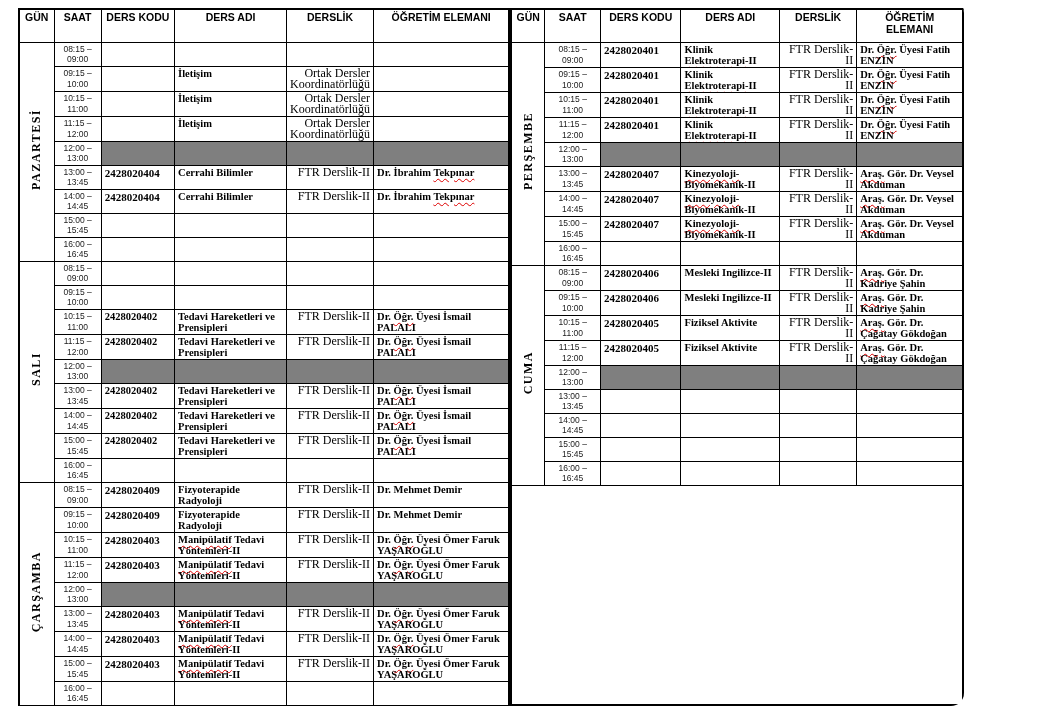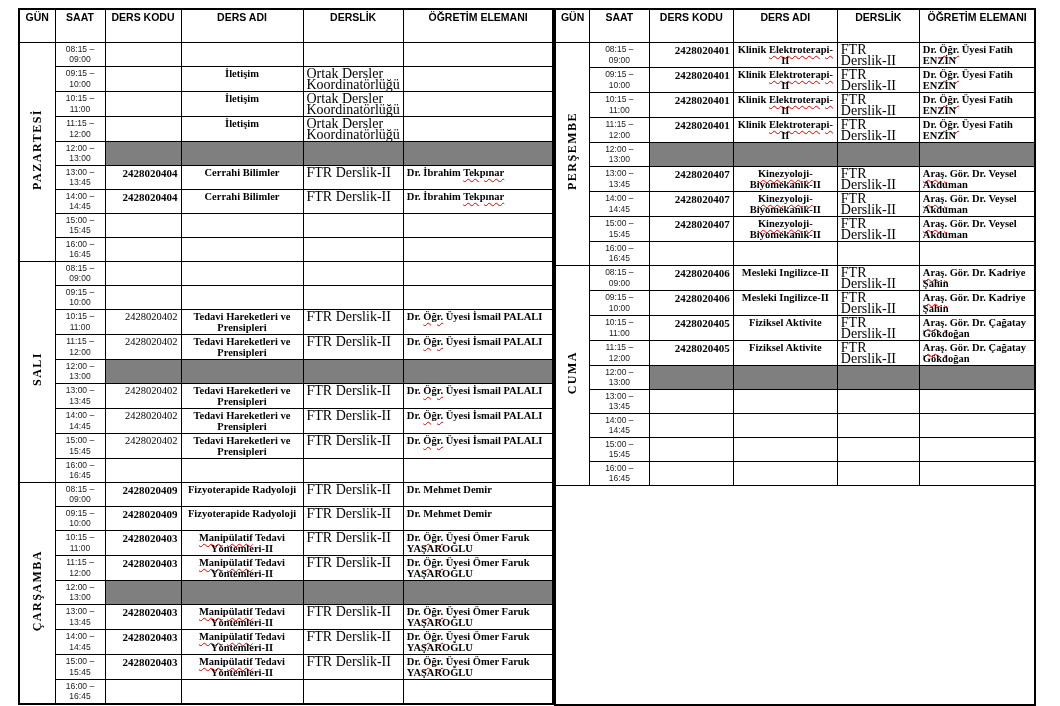--- a/index.html
+++ b/index.html
@@ -1,39 +1,39 @@
 <!DOCTYPE html>
 <html style="--lunch: #7f7f7f; --squig: #dd0000; --bord: #000000;"><head>
 <meta charset="utf-8">
 <style>
   :root{
     --lunch:#7f7f7f;
     --squig:#dd0000;
     --bord:#000000;
   }
   html,body{margin:0;padding:0;background:#ffffff;}
-  .page{position:relative;width:1060px;height:706px;background:#ffffff;overflow:hidden;
+  .page{position:relative;width:964px;height:706px;background:#ffffff;overflow:hidden;
         font-family:"Liberation Serif","DejaVu Serif",serif;color:#000;border-radius:13px;}
   .tables{position:absolute;left:18px;top:8px;display:flex;align-items:flex-start;}
   table.schedule{border-collapse:collapse;table-layout:fixed;border:2px solid var(--bord);}
   table.schedule td,table.schedule th{border:1px solid var(--bord);overflow:hidden;padding:1px 3px;}
   tr.head{height:33px;}
   tr.slot{height:24px;}
   th.colhead{font-family:"Liberation Sans","DejaVu Sans",sans-serif;font-weight:bold;font-size:10.5px;
              text-align:center;vertical-align:top;padding-top:5px;}
   th.gun{vertical-align:middle;text-align:center;background:#fff;font-weight:bold;}
   .vtext{display:inline-block;writing-mode:vertical-rl;transform:rotate(180deg);white-space:nowrap;
          font-family:"Liberation Serif","DejaVu Serif",serif;font-weight:bold;font-size:12px;letter-spacing:1.5px;}
   td.saat{font-family:"Liberation Sans","DejaVu Sans",sans-serif;font-size:8.5px;line-height:10.5px;
           vertical-align:middle;text-align:center;padding-left:5px;color:#1a1a1a;}
   td.saat span{display:block;}
-  td.code{font-weight:bold;font-size:11px;line-height:12px;text-align:right;vertical-align:top;padding-top:2px;}
-  td.code.reg{font-weight:normal;font-size:10.5px;}
-  td.cname{font-weight:bold;font-size:10.5px;line-height:11px;text-align:center;vertical-align:top;}
-  td.room{font-size:14px;line-height:11px;text-align:left;vertical-align:top;font-family:Liberation Serif, serif;}
+  td.code{font-weight:bold;font-size:11px;line-height:12px;text-align:left;vertical-align:top;padding-top:2px;}
+  td.code.reg{font-weight:bold;font-size:10.5px;}
+  td.cname{font-weight:bold;font-size:10.5px;line-height:11px;text-align:left;vertical-align:top;}
+  td.room{font-size:12px;line-height:11px;text-align:right;vertical-align:top;font-family:Liberation Serif, serif;}
   td.instr{font-size:10.5px;line-height:11px;text-align:left;vertical-align:top;font-weight:bold;}
   td.lunch{background:var(--lunch);}
   td.emptyblock{height:216px;background:#fff;}
   .sq{text-decoration-line:underline;text-decoration-style:wavy;text-decoration-color:var(--squig);
       text-decoration-thickness:1px;text-underline-offset:2px;}
   
   table.left  col.c0{width:36px} table.left  col.c1{width:50px} table.left  col.c2{width:76px}
   table.left  col.c3{width:122px}table.left  col.c4{width:87px} table.left  col.c5{width:150px}
   table.right col.c0{width:34px} table.right col.c1{width:60px} table.right col.c2{width:84px}
   table.right col.c3{width:104px}table.right col.c4{width:82px} table.right col.c5{width:116px}

